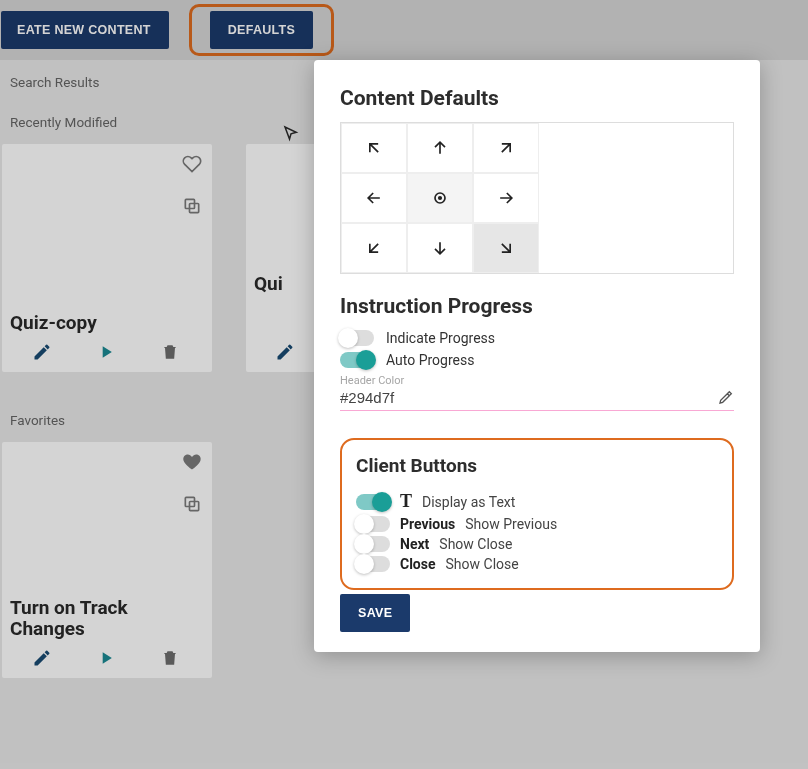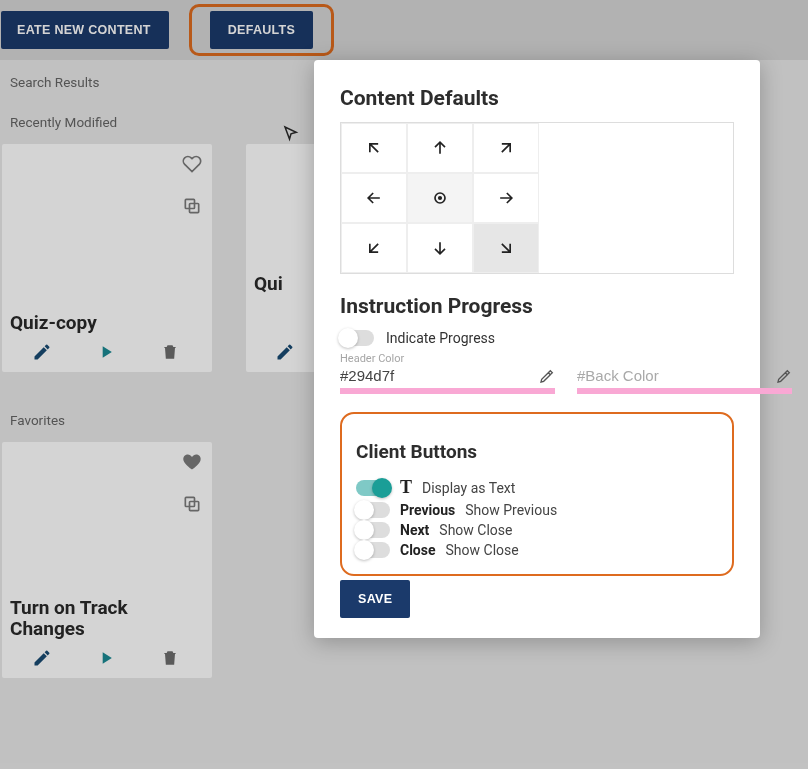--- a/index.html
+++ b/index.html
@@ -194,40 +194,39 @@
     position: relative;
   }
   .field label {
     font-size: 11px;
     color: #a6a6a6;
     display: block;
     margin-bottom: 2px;
   }
   .field .input-line {
     display: flex;
-    align-items: center;
-    border-bottom: 6px solid #f9a8d4;
+    border-bottom: 1px solid #f9a8d4;
     padding-bottom: 4px;
   }
   .field input {
     border: none;
     outline: none;
     font-size: 15px;
     color: #444;
     flex: 1;
     background: transparent;
   }
   .field input::placeholder { color: #a9a9a9; }
   .eyedrop { width: 16px; height: 16px; color: #555; }
 
   .client-buttons {
     border: 2.5px solid #de6b1f;
     border-radius: 14px;
-    padding: 26px 14px 12px 14px;
-    margin-top: 18px;
+    padding: 14px 14px 12px 14px;
+    margin-top: 27px;
   }
   .client-buttons h3 {
     font-size: 19px;
     font-weight: 700;
     color: #2d2d2d;
     margin-bottom: 14px;
   }
   .cb-row {
     display: flex;
     align-items: center;
@@ -407,46 +406,41 @@
         </div>
   </div>
 
   
   <h3 class="section-h3">Instruction Progress</h3>
   <div class="toggle-row">
     <div class="toggle">
           <div class="knob"></div>
         </div>
     <span>Indicate Progress</span>
+  </div>
+  <div class="toggle-row">
+    <div class="toggle on">
+          <div class="knob"></div>
+        </div>
+    <span>Auto Progress</span>
   </div>
 
   
   <div class="theme-row">
     <div class="field">
       <label>Header Color</label>
       <div class="input-line">
         <input value="#294d7f" style="">
         <span class="eyedrop">
           <svg viewBox="0 0 24 24" width="16" height="16" fill="none" stroke="currentColor" stroke-width="2">
                 <path d="M3 21l4-1 10-10-3-3L4 17l-1 4zM14 7l3 3 3-3-3-3-3 3z"></path>
               </svg>
         </span>
       </div>
     </div>
-    <div class="field">
-      <label>&nbsp;</label>
-      <div class="input-line">
-        <input placeholder="#Back Color" style="">
-        <span class="eyedrop">
-          <svg viewBox="0 0 24 24" width="16" height="16" fill="none" stroke="currentColor" stroke-width="2">
-                <path d="M3 21l4-1 10-10-3-3L4 17l-1 4zM14 7l3 3 3-3-3-3-3 3z"></path>
-              </svg>
-        </span>
-      </div>
-    </div>
   </div>
 
   
   <div class="client-buttons">
     <h3>Client Buttons</h3>
 
     <div class="cb-row">
       <div class="toggle on">
             <div class="knob"></div>
           </div>

